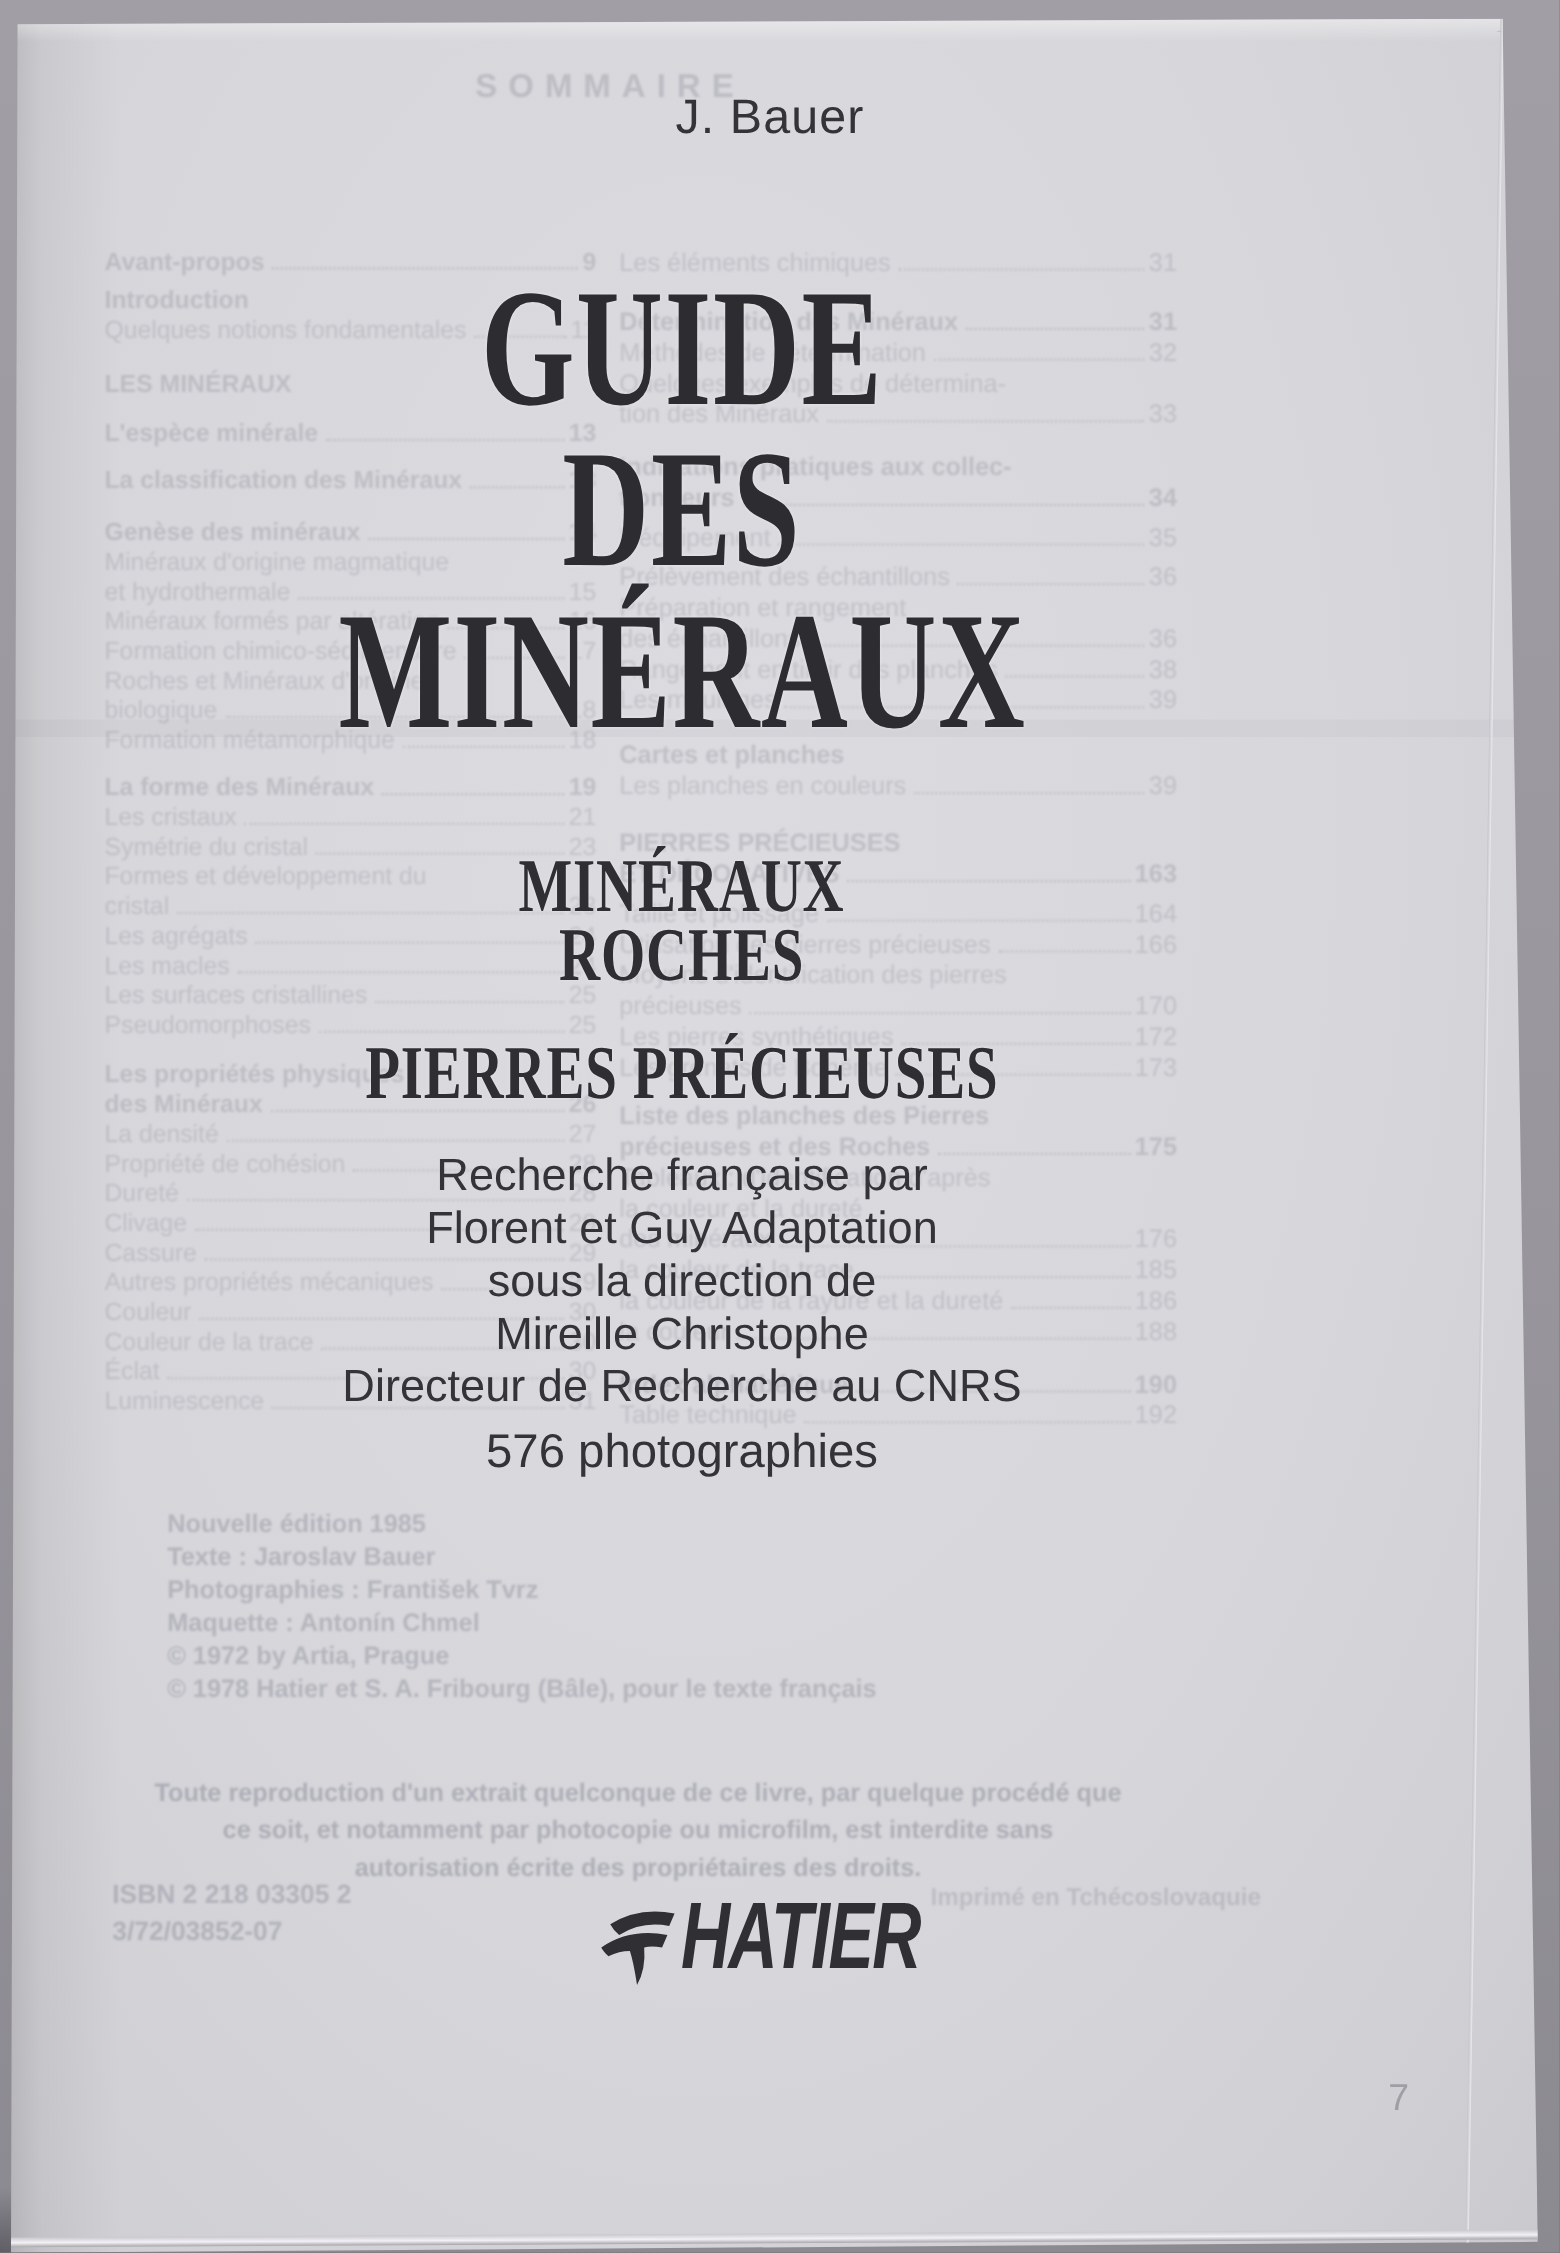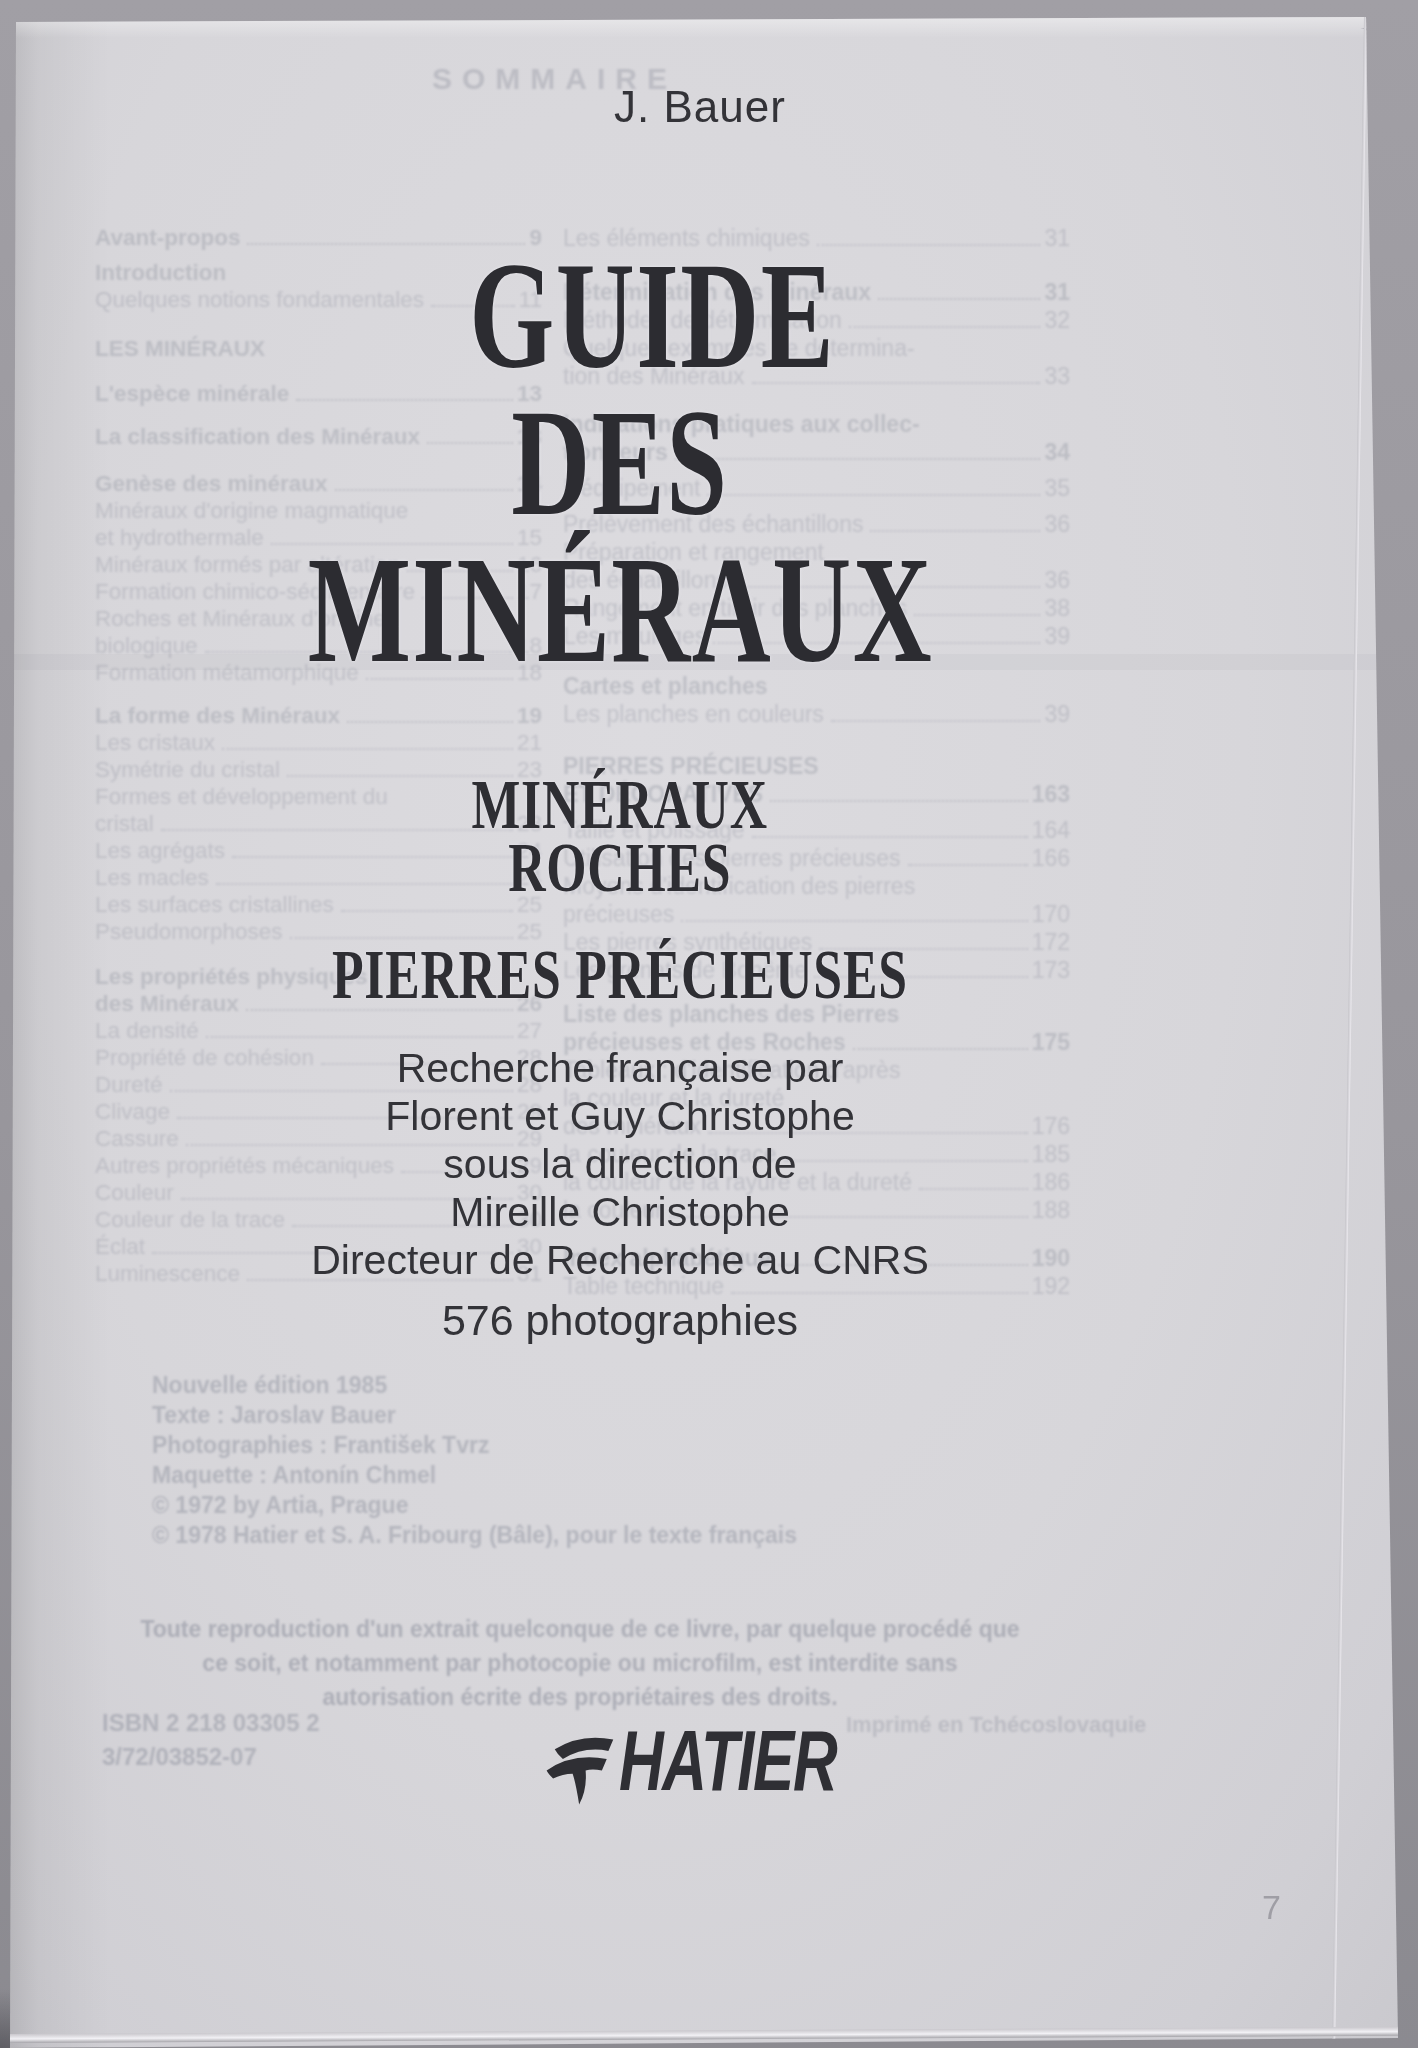--- a/index.html
+++ b/index.html
@@ -44,21 +44,21 @@
   #ghost-isbn{position:absolute;left:102px;top:1694px;font-size:24px;line-height:34px;
         font-weight:bold;opacity:.28;}
   #ghost-printed{position:absolute;left:846px;top:1700px;font-size:22px;font-weight:600;opacity:.20;}
   
   .center-col{position:absolute;left:0;width:1240px;text-align:center;}
   #author{position:absolute;left:0;top:70px;width:1400px;text-align:center;
         font-size:44px;color:#333338;letter-spacing:1px;}
   .title-line{font-family:"Liberation Serif",serif;font-weight:bold;color:#2c2c31;
         font-size:152px;line-height:152px;text-shadow:0 0 4px rgba(236,235,241,.9);}
   .title-line>span{display:inline-block;transform:scaleX(.72);transform-origin:center;letter-spacing:2px;}
-  #title-1{top:228px;margin-left:32px;} #title-2{top:375px;} #title-3{top:522px;}
+  #title-1{top:228px;} #title-2{top:375px;} #title-3{top:522px;}
   .subtitle-line{font-family:"Liberation Serif",serif;font-weight:bold;color:#2e2e33;
         font-size:69px;line-height:69px;text-shadow:0 0 3px rgba(236,235,241,.8);}
   .subtitle-line>span{display:inline-block;transform:scaleX(.75);transform-origin:center;letter-spacing:1px;}
   #subtitle-1{top:759px;} #subtitle-2{top:822px;font-family:Liberation Serif, serif;} #subtitle-3{top:885px;margin-top:44px;}
   #credits{position:absolute;left:0;top:1032px;width:1240px;text-align:center;
         font-size:41px;line-height:48px;color:#333338;}
   #photo-count{position:absolute;left:0;top:1268px;width:1240px;text-align:center;
         font-size:43px;color:#333338;margin-top:16px;}
   #publisher{position:absolute;left:543px;top:1705px;width:420px;height:100px;}
   #hatier-icon{position:absolute;left:0;top:16px;width:82px;height:78px;}
@@ -432,21 +432,21 @@
     </div>
     <div class="center-col subtitle-line" id="subtitle-2">
       <span>ROCHES</span>
     </div>
     <div class="center-col subtitle-line" id="subtitle-3">
       <span>PIERRES PRÉCIEUSES</span>
     </div>
 
     <div id="credits">
       <div>Recherche française par</div>
-      <div>Florent et Guy Christophe</div>
+      <div>Florent et Guy Adaptation</div>
       <div>sous la direction de</div>
       <div>Mireille Christophe</div>
       <div>Directeur de Recherche au CNRS</div>
     </div>
 
     <div id="photo-count">576 photographies</div>
 
     <div id="publisher">
       <svg id="hatier-icon" viewBox="0 0 100 96" xmlns="http://www.w3.org/2000/svg">
         <path fill="#2f2f34" d="M14 20 Q46 0 86 8 L80 22 Q50 16 24 32 Q17 26 14 20 Z"></path>

